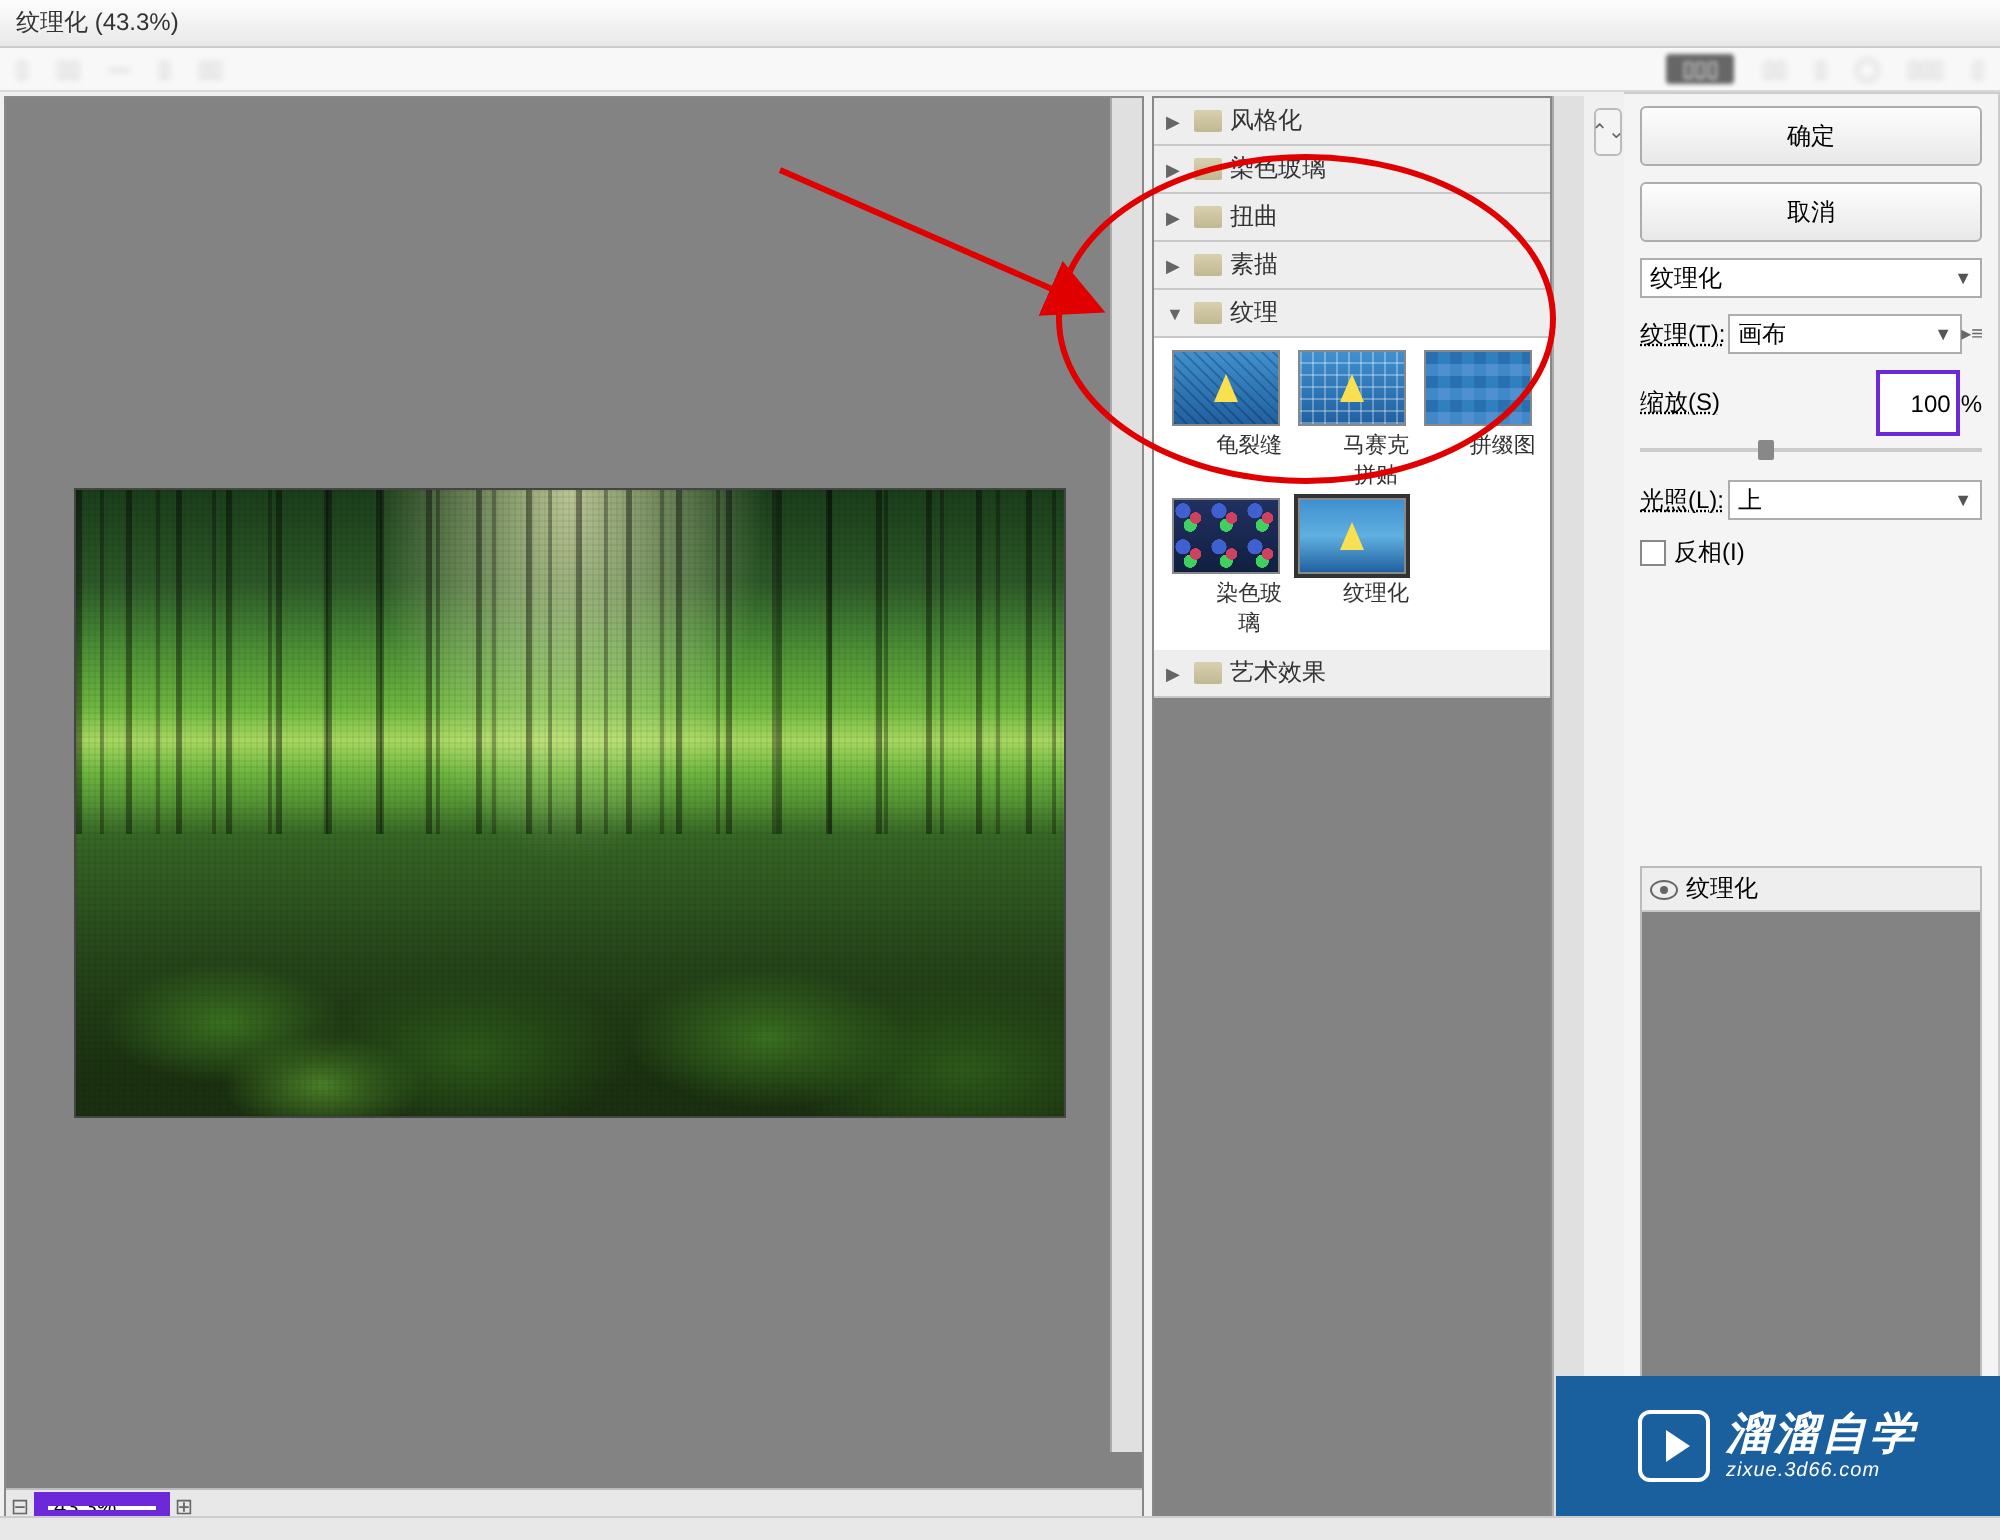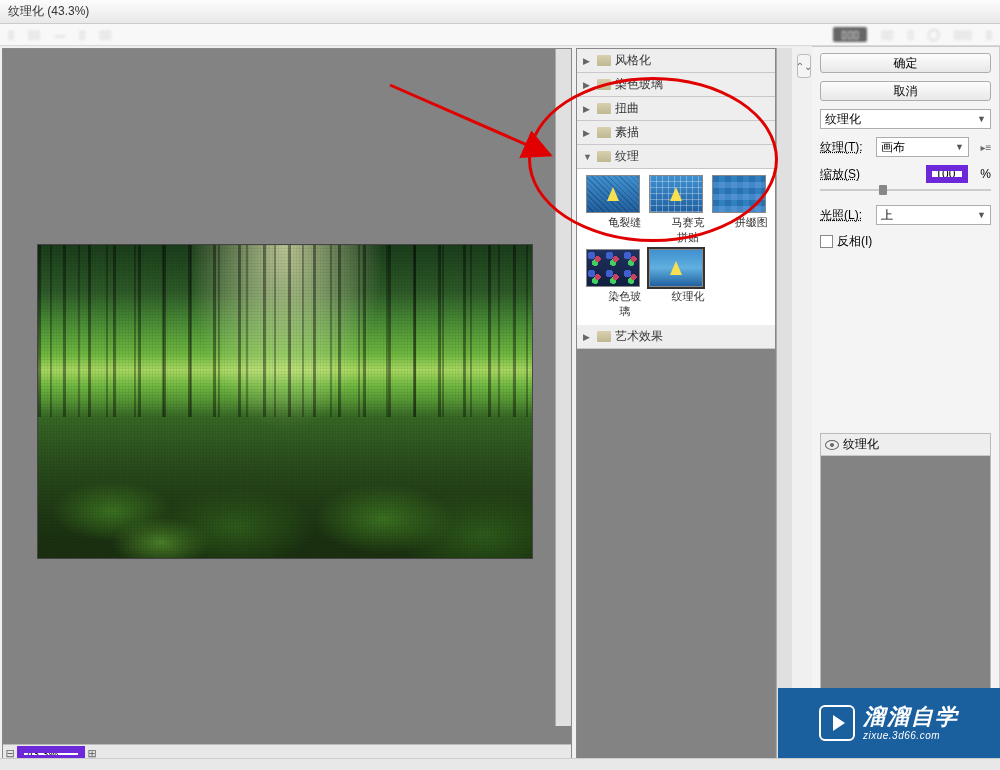--- a/index.html
+++ b/index.html
@@ -219,21 +219,21 @@
       background: #f4f4f4;
       border: 1px solid #ccc;
       border-left: none;
       padding: 6px 8px;
       display: flex;
       flex-direction: column;
       gap: 8px;
     }
     .btn {
       width: 100%;
-      height: 20px;
+      height: 30px;
       border: 1px solid #adadad;
       background: linear-gradient(#fdfdfd, #e8e8e8);
       border-radius: 3px;
       font-size: 12px;
       cursor: pointer;
       display: flex;
       align-items: center;
       justify-content: center;
     }
     .dropdown {
@@ -245,29 +245,29 @@
       padding: 0 4px;
       display: flex;
       align-items: center;
       justify-content: space-between;
       cursor: pointer;
     }
     .dropdown .arrow { font-size: 9px; color: #555; }
     .setting-row {
       display: flex;
       align-items: center;
-      gap: 12px;
+      gap: 0;
       font-size: 12px;
     }
     .setting-label { min-width: 44px; text-decoration: underline; text-decoration-style: dotted; }
     .num-input {
       width: 42px;
-      height: 18px;
-      border: 6px solid #6d28d9;
-      text-align: left;
+      height: 33px;
+      border: 2px solid #6d28d9;
+      text-align: right;
       padding: 0 3px;
       font-size: 12px;
     }
     .slider {
       width: 100%;
       height: 14px;
       position: relative;
     }
     .slider-track {
       position: absolute;

